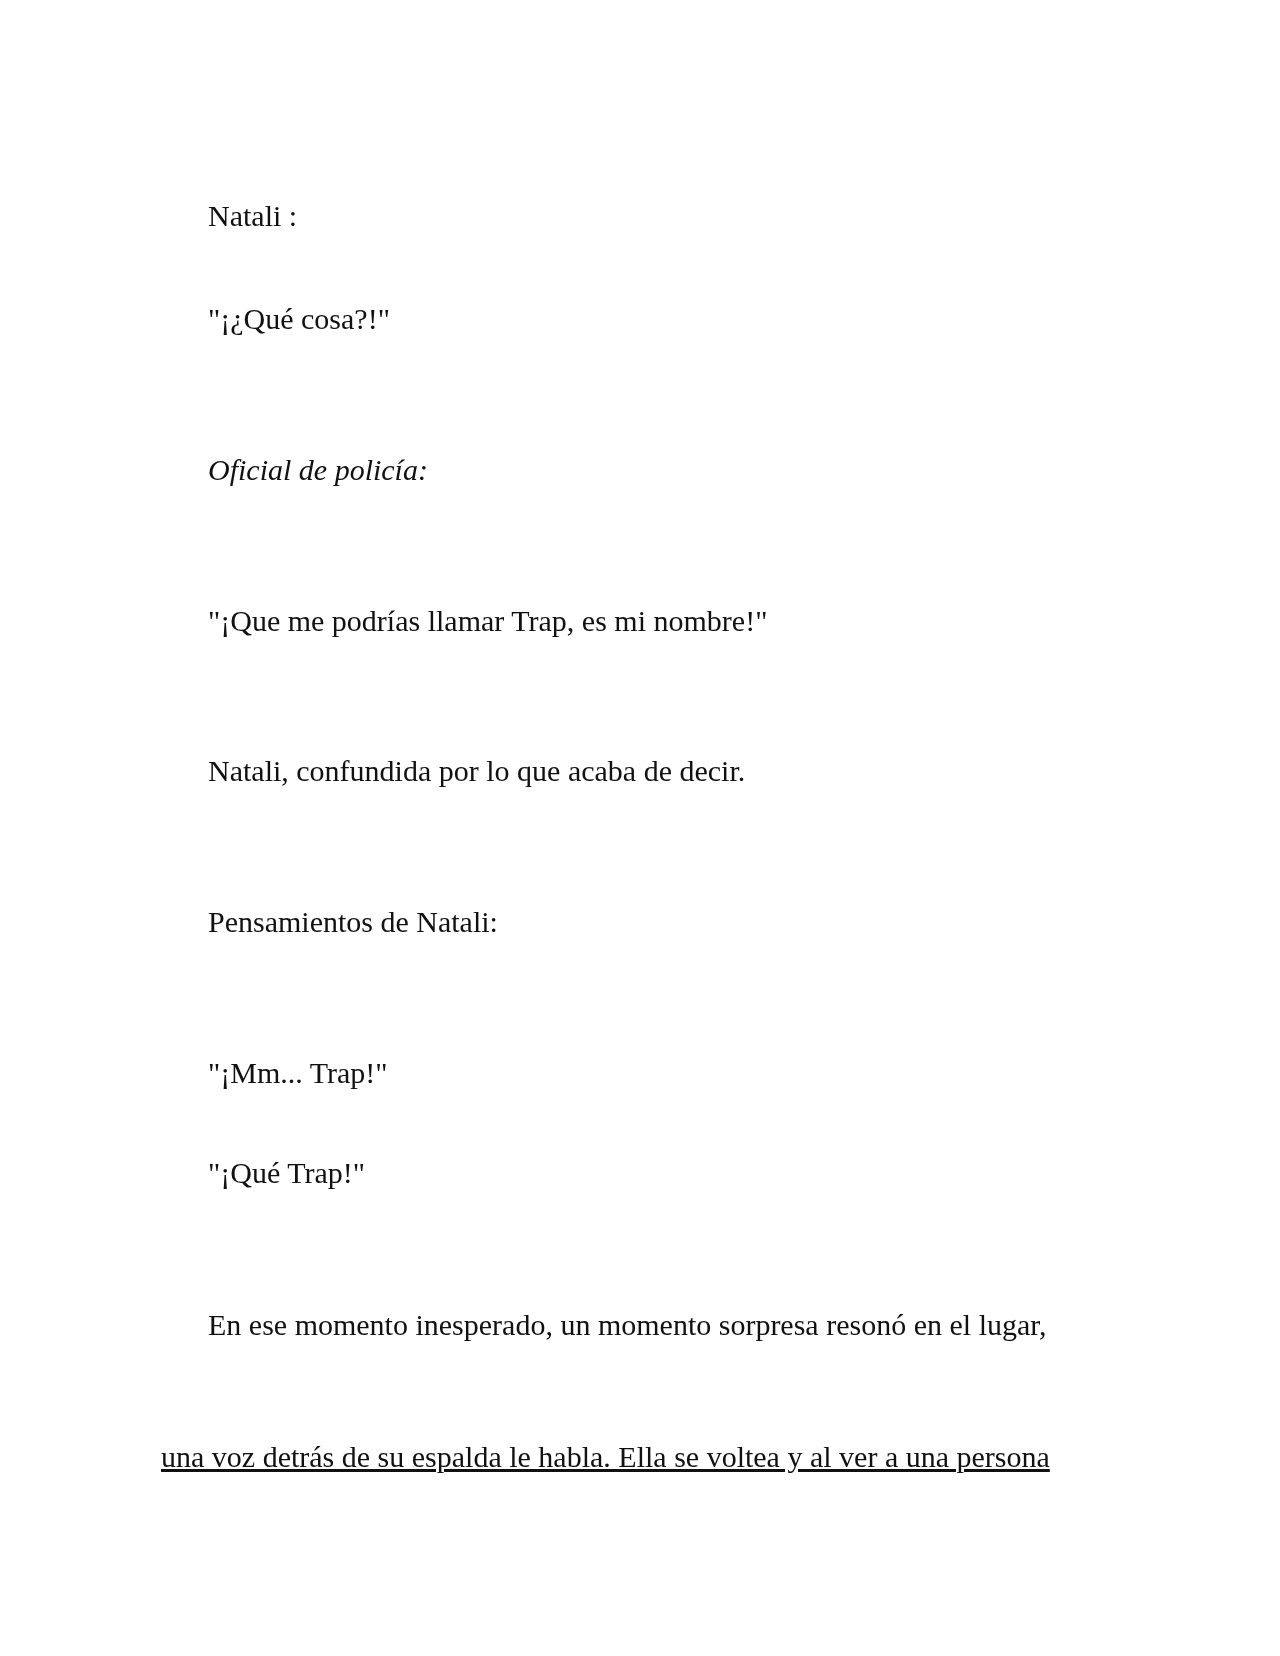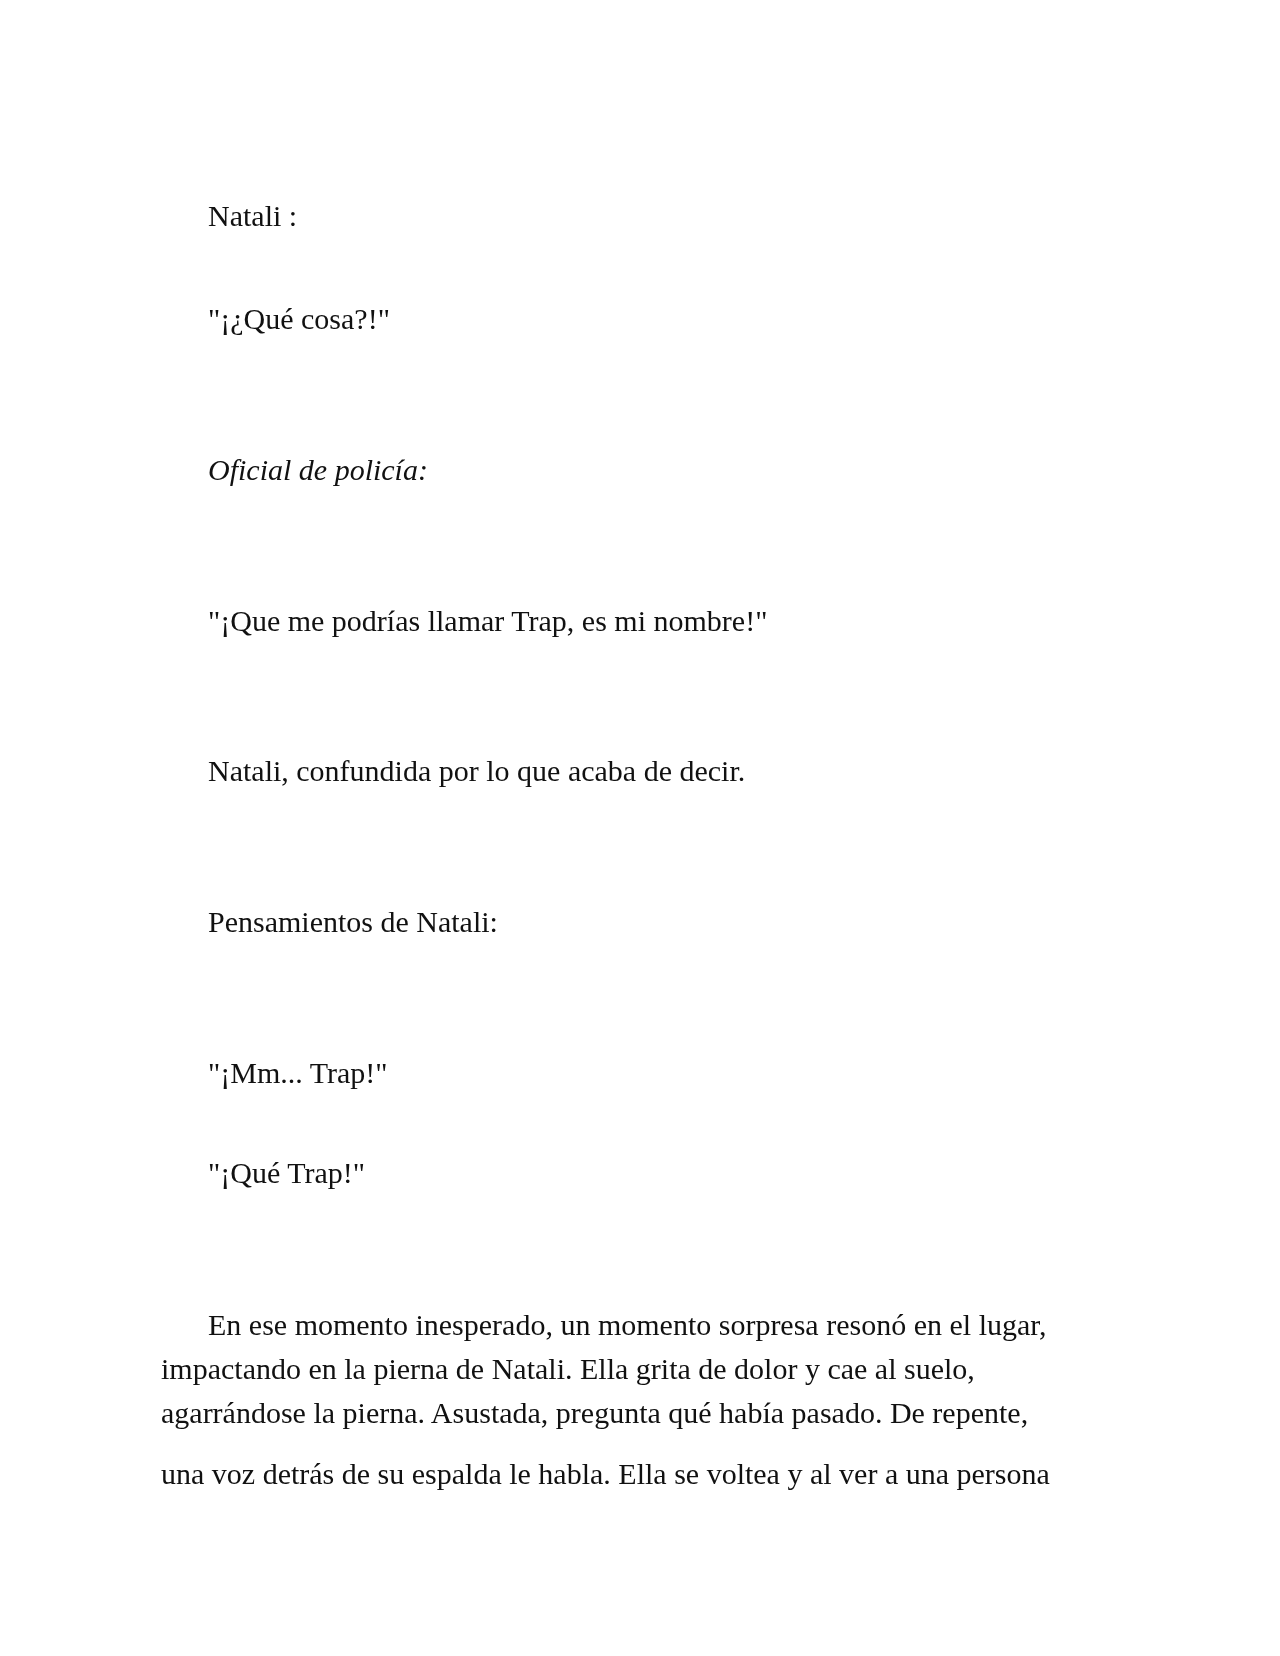--- a/index.html
+++ b/index.html
@@ -27,17 +27,15 @@
   <p class="line dlg" style="top:301px;">"¡¿Qué cosa?!"</p>
   <p class="line dlg" style="top:452px;font-style:italic;">Oficial de policía:</p>
   <p class="line dlg" style="top:603px;">"¡Que me podrías llamar Trap, es mi nombre!"</p>
   <p class="line dlg" style="top:904px;">Pensamientos de Natali:</p>
   <p class="line dlg" style="top:753px;">Natali, confundida por lo que acaba de decir.</p>
   <p class="line dlg" style="top:1055px;">"¡Mm... Trap!"</p>
   <p class="line dlg" style="top:1155px;">"¡Qué Trap!"</p>
 
   <div class="line para" style="top:1307px; height:180px;">
     <span class="pl indent" style="top:0px;">En ese momento inesperado, un momento sorpresa resonó en el lugar,</span>
-    <span class="pl" style="top:44px;">impactando en la pierna de Natali. Ella grita de dolor y cae al suelo,</span>
-    <span class="pl" style="top:88px;">agarrándose la pierna. Asustada, pregunta qué había pasado. De repente,</span>
-    <span class="pl" style="top:149px;">una voz detrás de su espalda le habla. Ella se voltea y al ver a una persona</span>
+    <span class="pl" style="top:132px;text-decoration:underline;">una voz detrás de su espalda le habla. Ella se voltea y al ver a una persona</span>
   </div>
 </div>
 
 </body></html>

